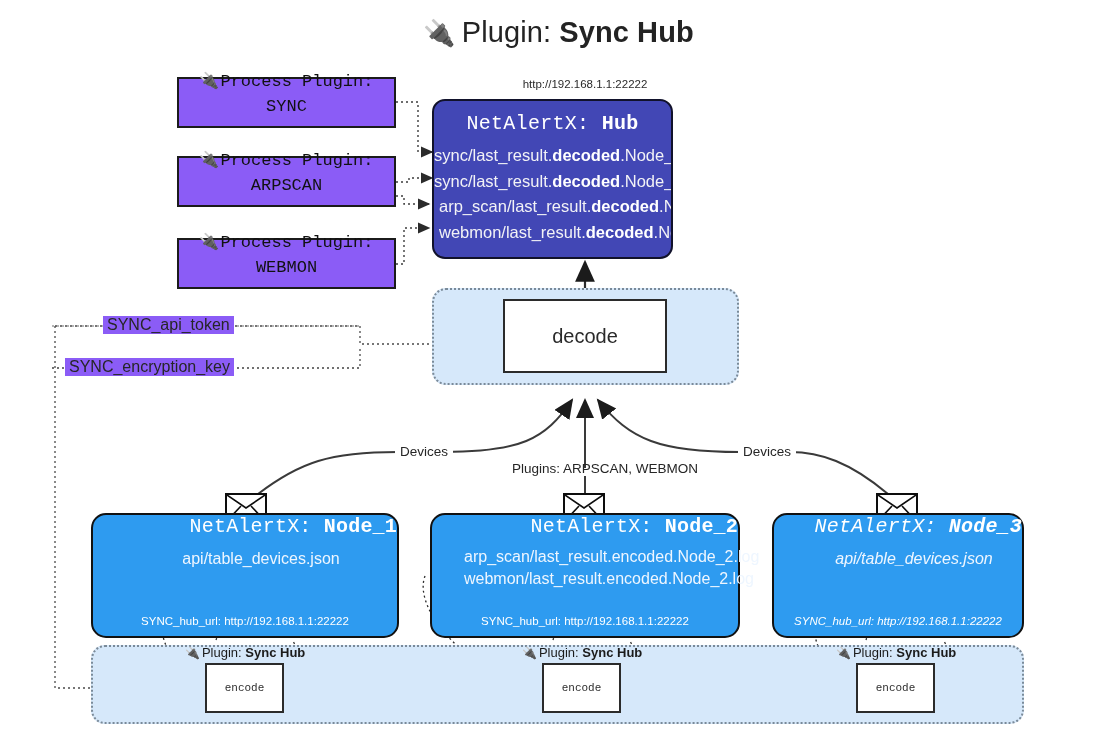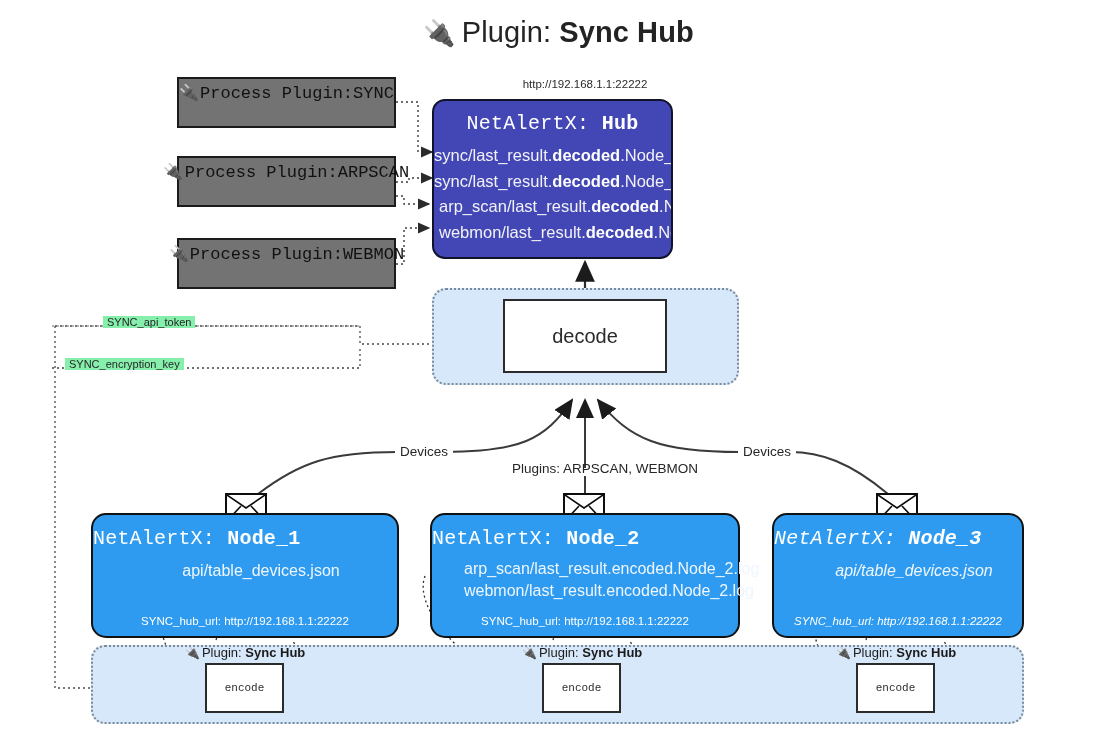--- a/index.html
+++ b/index.html
@@ -9,24 +9,24 @@
   svg.layer{position:absolute;left:0;top:0;width:1117px;height:754px;pointer-events:none;}
   .node{position:absolute;box-sizing:border-box;}
 
   
   #title{left:0;top:16px;width:1117px;text-align:center;font-size:29px;
          color:#232323;letter-spacing:.1px;}
   #title .plug{font-size:26px;margin-right:6px;}
   #title b{font-weight:bold;}
 
   
-  .pbox{border:2px solid #1b1b1b;background:#737373;
+  .pbox{border:2px solid #1b1b1b;background:#8b5cf6;
         font-family:"Liberation Mono","DejaVu Sans Mono",monospace;
         font-size:17px;line-height:1.42;color:#111;
-        display:flex;flex-direction:row;align-items:center;justify-content:center;
+        display:flex;flex-direction:column;align-items:center;justify-content:center;
         padding:7px 6px 23px;}
   .pbox .l1{white-space:nowrap;}
   .pbox .l2{white-space:nowrap;}
   .pbox .plug{font-family:"DejaVu Sans",sans-serif;font-size:16px;margin-right:1px;}
 
   
   #hub{background:#4247b5;border:2px solid #11122b;border-radius:13px;
        color:#ffffff;overflow:hidden;}
   #hub .hub-title{font-family:"Liberation Mono","DejaVu Sans Mono",monospace;
        font-size:20px;text-align:center;margin:11px 0 8px;letter-spacing:.3px;}
@@ -42,33 +42,33 @@
        display:flex;align-items:center;justify-content:center;}
   #decode{font-size:20px;color:#2a2a2a;font-family:"Liberation Sans",sans-serif;}
   .encbox{font-size:11px;color:#2f2f2f;font-family:"Liberation Mono","DejaVu Sans Mono",monospace;}
   .plugin-label{font-size:13px;color:#1b1b1b;white-space:nowrap;}
   .plugin-label b{font-weight:bold;}
   .plugin-label .plug{font-family:"DejaVu Sans",sans-serif;font-size:12px;margin-right:2px;}
 
   
   .nbox{background:#2e9bf0;border:2px solid #111;border-radius:15px;color:#ffffff;}
   .nbox .n-title{font-family:"Liberation Mono","DejaVu Sans Mono",monospace;
-       font-size:20px;text-align:left;margin-top:12px;letter-spacing:.2px;}
+       font-size:20px;text-align:right;margin-top:0;letter-spacing:.2px;}
   .nbox .n-title b{font-weight:bold;}
   .nbox .n-line{font-size:16px;text-align:center;color:#eef6ff;margin-top:12px;white-space:nowrap;padding-left:32px;}
   .nbox .n-foot{font-size:11.5px;text-align:center;color:#ffffff;position:absolute;
        left:0;width:100%;bottom:9px;white-space:nowrap;}
 
   
   .envelope{width:42px;height:30px;background:#fff;border:2px solid #0d0d0d;box-sizing:border-box;}
 
   
   .elabel{font-size:13.5px;color:#262626;background:#ffffff;padding:0 5px;white-space:nowrap;}
   .elabel.plain{background:transparent;}
-  .tokenlabel{font-size:11px;color:#262626;background:#86efac;padding:0 4px;white-space:nowrap;}
+  .tokenlabel{font-size:16px;color:#262626;background:#8b5cf6;padding:0 4px;white-space:nowrap;}
 </style>
 </head>
 <body>
 
 <div class="stage">
 
   <svg class="layer">
     <defs>
       <marker id="ar" markerWidth="10" markerHeight="10" refX="8" refY="4" orient="auto">
         <path d="M0,0 L9,4 L0,8 z" fill="#2b2b2b"></path>

